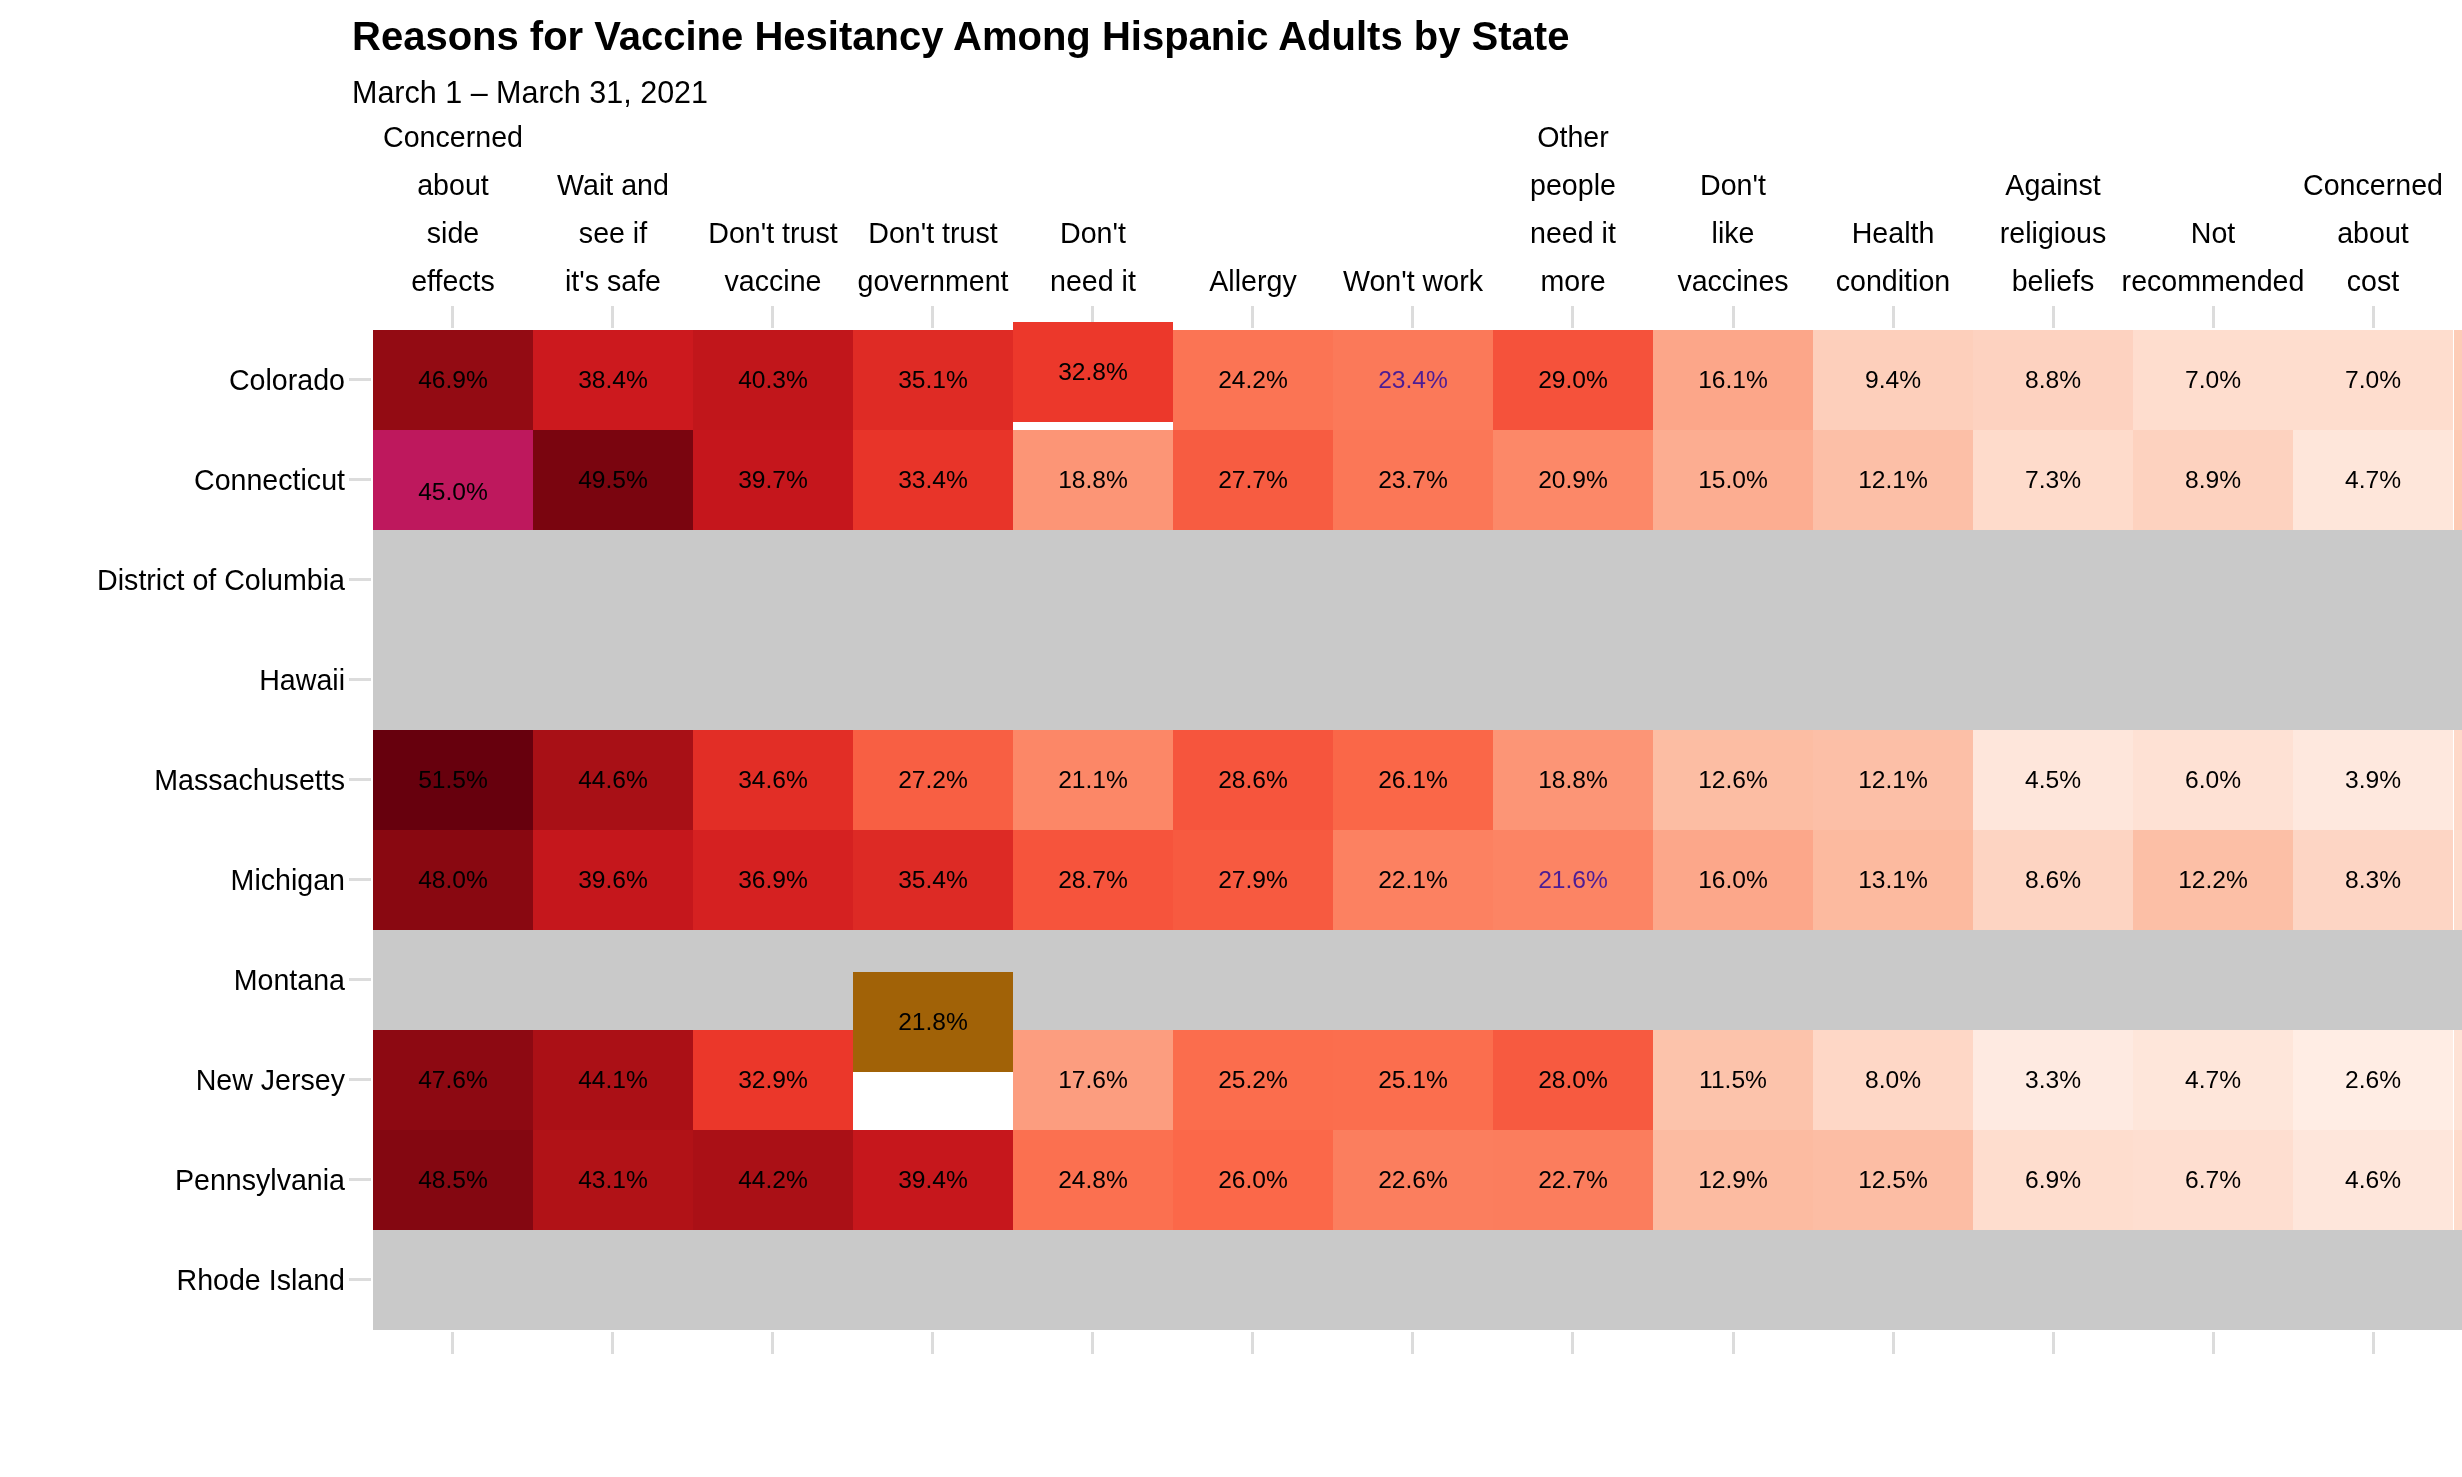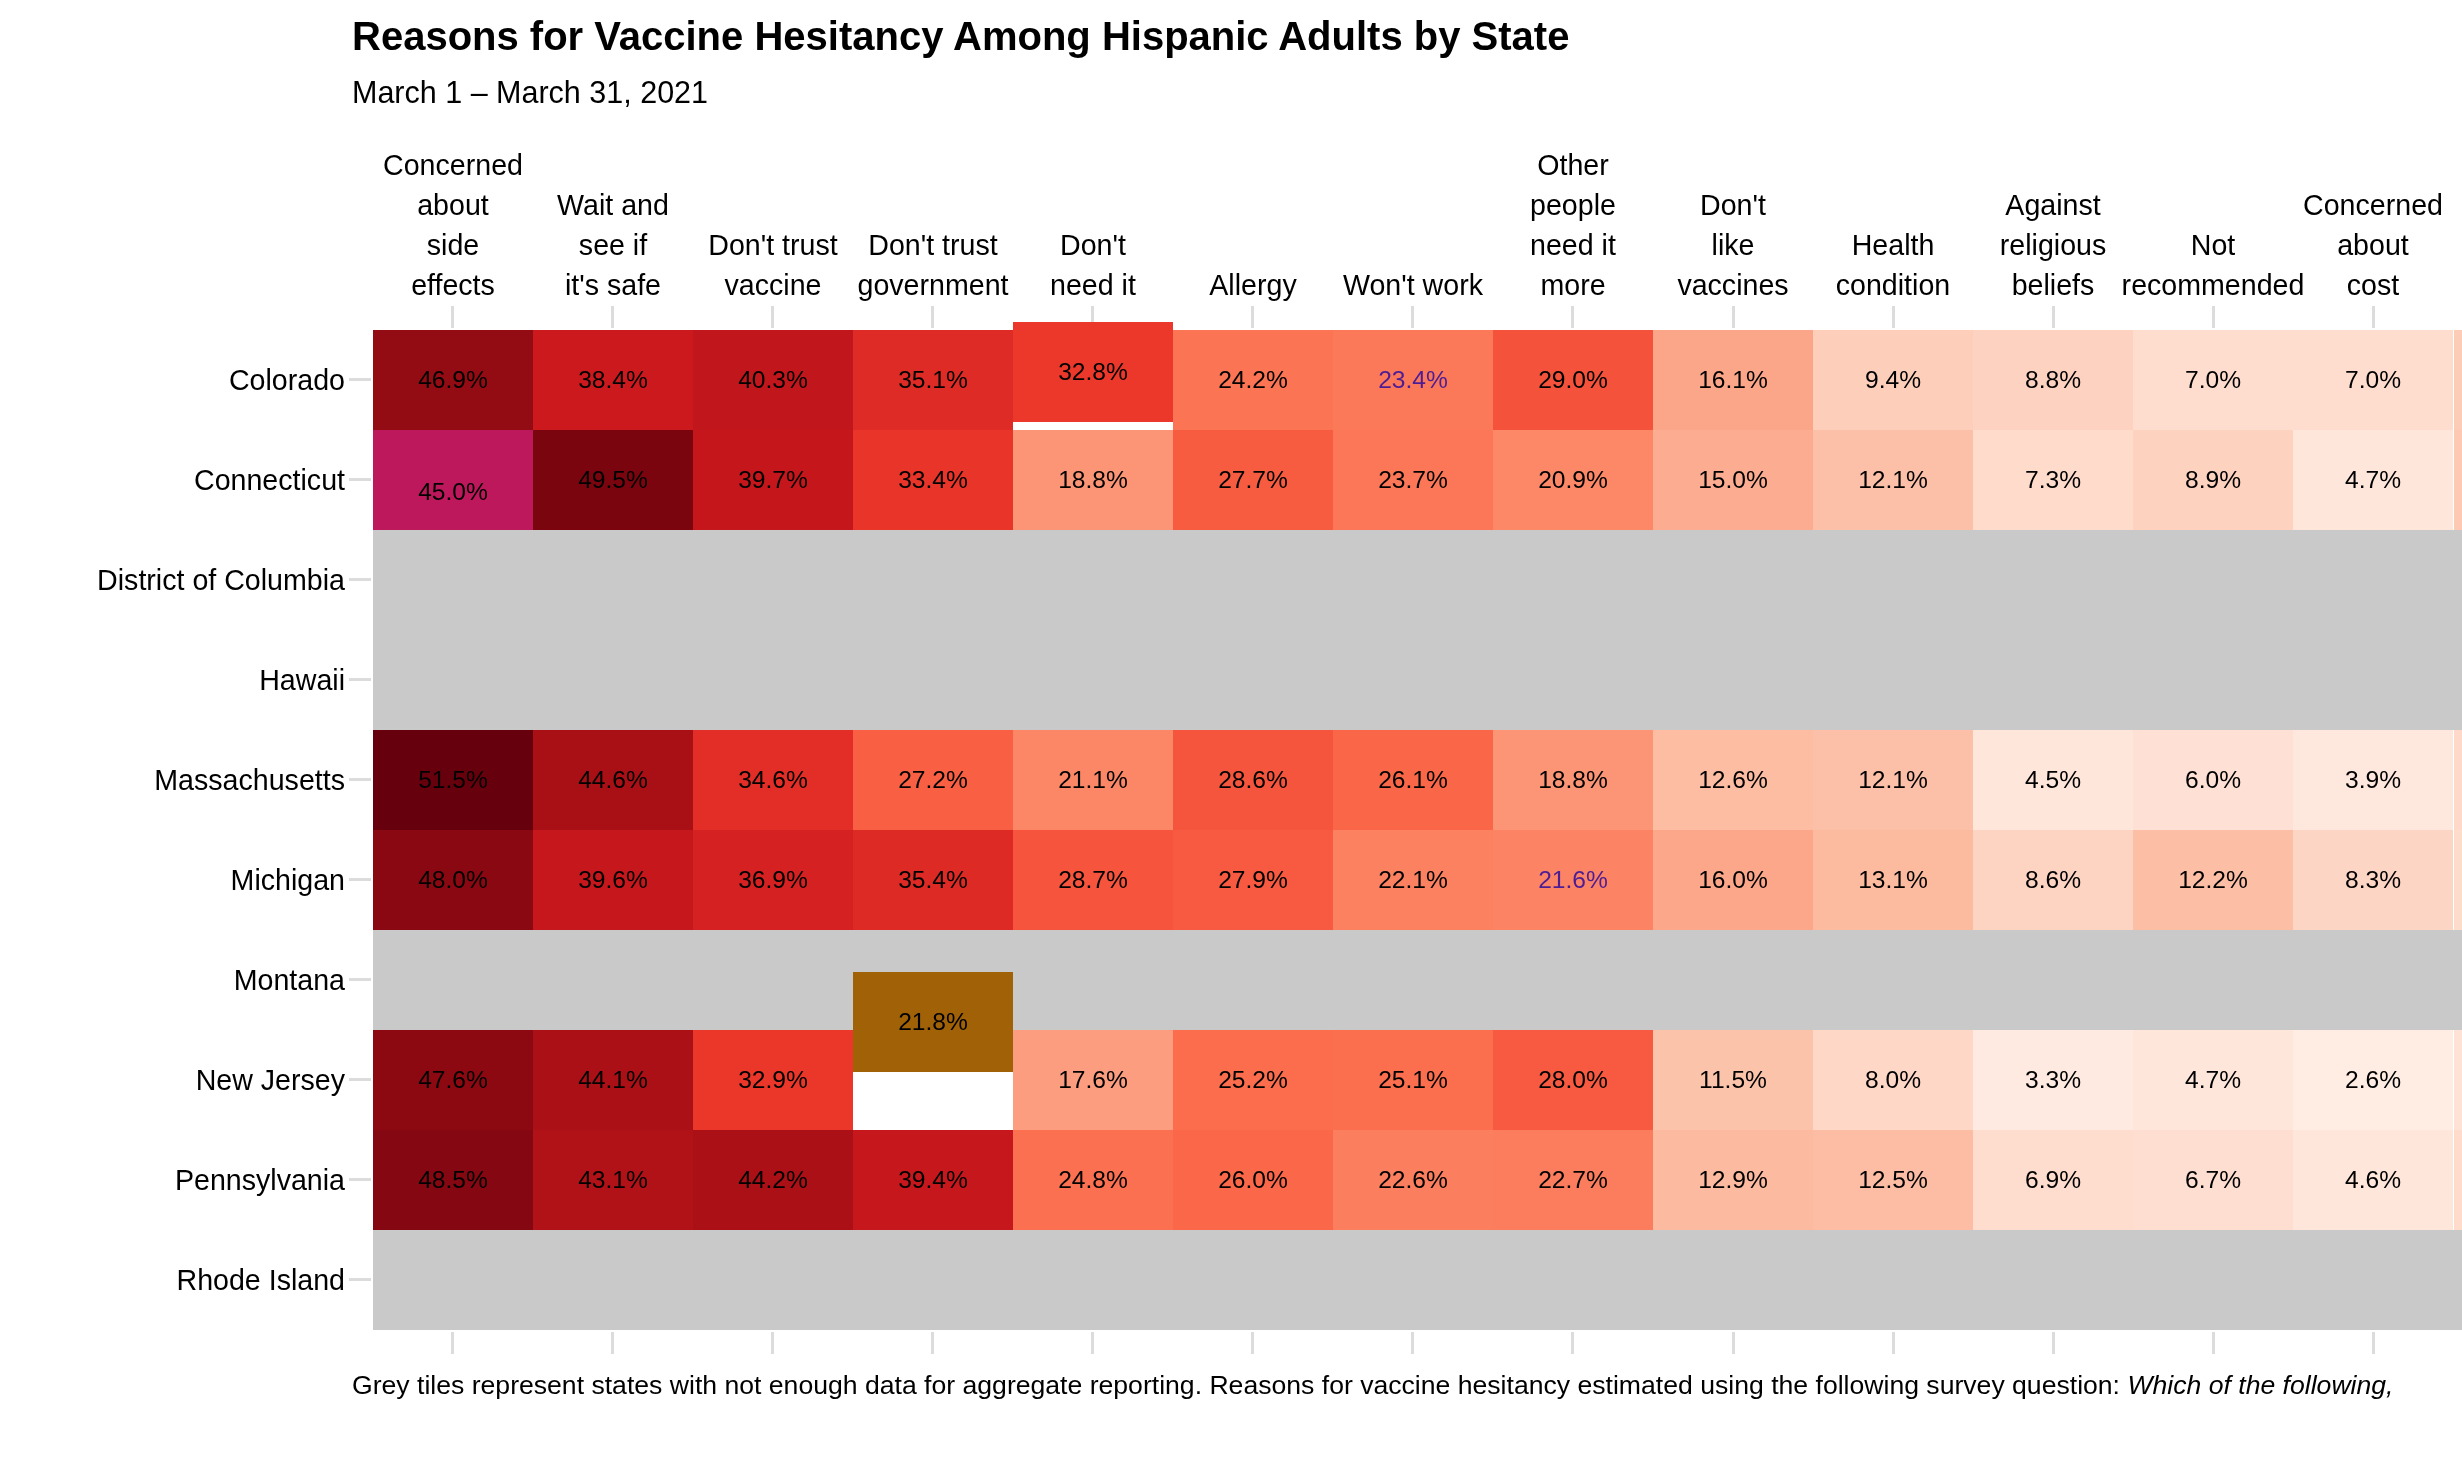--- a/index.html
+++ b/index.html
@@ -16,21 +16,21 @@
     font-size: 40px; font-weight: bold; white-space: nowrap;
   }
   .subtitle {
     position: absolute; left: 352px; top: 75px;
     font-size: 30.5px; white-space: nowrap;
   }
   .col-header {
     position: absolute;
     display: flex; align-items: flex-end; justify-content: center;
     text-align: center;
-    font-size: 28.6px; line-height: 40px;
+    font-size: 28.6px; line-height: 48px;
     white-space: pre-line;
   }
   .row-label {
     position: absolute;
     display: flex; align-items: center; justify-content: flex-end;
     font-size: 28.6px; white-space: nowrap;
   }
   .cell {
     position: absolute;
     display: flex; align-items: center; justify-content: center;
@@ -213,15 +213,14 @@
     <div class="cell" style="left: 1973px; top: 1130px; width: 160px; height: 100px; background: rgb(254, 221, 206); color: rgb(0, 0, 0);">6.9%</div>
     <div class="cell" style="left: 2133px; top: 1130px; width: 160px; height: 100px; background: rgb(254, 222, 208); color: rgb(0, 0, 0);">6.7%</div>
     <div class="cell" style="left: 2293px; top: 1130px; width: 160px; height: 100px; background: rgb(254, 230, 219); color: rgb(0, 0, 0);">4.6%</div>
     <div class="cell" style="left: 2454px; top: 1130px; width: 160px; height: 100px; background: rgb(254, 219, 203); color: rgb(0, 0, 0);">7.3%</div>
     <div class="row-label" style="left: 0px; top: 1230px; width: 345px; height: 100px;">Rhode Island</div>
     <div class="tick" style="left: 349px; top: 1278px; width: 21.7px; height: 3.4px;"></div>
     <div class="missing-row" style="left: 373px; top: 1230px; width: 2401px; height: 100px; background: rgb(201, 201, 201);"></div>
   </div>
 
 <div class="footnote" id="footnote">
-    <div><span>Grey tiles represent states with not enough data for aggregate reporting. Reasons for vaccine hesitancy estimated using the following survey question: </span><span class="it">Which of the following,</span></div>
   </div>
 
 
 </body></html>

